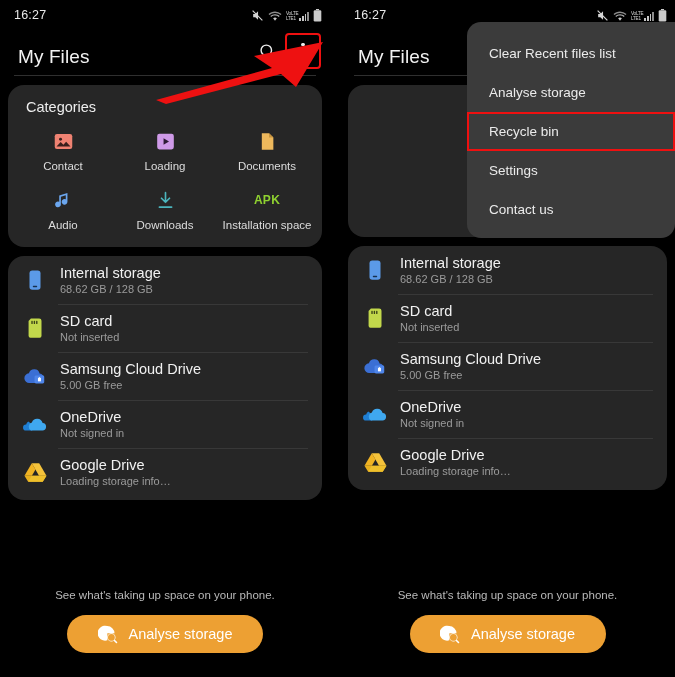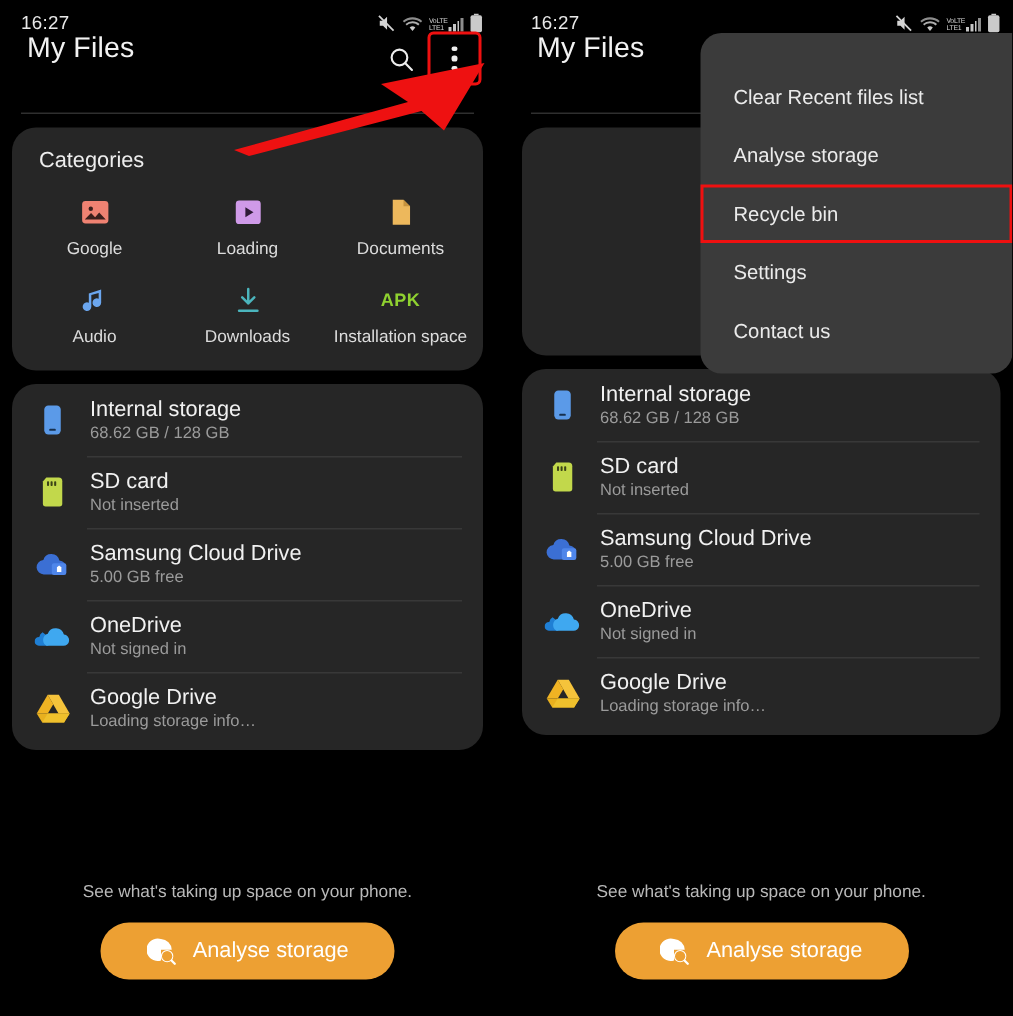--- a/index.html
+++ b/index.html
@@ -29,21 +29,21 @@
     color: #e8e8e8; font-size: 12.5px; letter-spacing: .2px;
   }
   .status-icons {
     margin-left: auto; display: flex; align-items: center; gap: 4px;
     opacity: .92;
   }
   .si { display: block; }
 
   
   .appbar {
-    height: 46px; display: flex; align-items: flex-start;
+    height: 46px; display: flex; align-items: flex-end;
     padding: 0 10px 0 18px; position: relative;
   }
   .app-title {
     color: #f2f2f2; font-size: 19px; font-weight: 400; letter-spacing: .1px;
   }
   .appbar-actions { margin-left: auto; display: flex; align-items: center; gap: 2px; }
   .iconbtn {
     width: 34px; height: 34px; display: flex; align-items: center; justify-content: center;
     border-radius: 4px; position: relative;
   }
@@ -94,21 +94,21 @@
     border: none; border-radius: 22px;
     height: 38px; width: 196px;
     font-size: 14.5px; font-family: inherit;
   }
 
   
   .menu {
     position: absolute; top: 22px; right: 0; width: 208px;
     background: #3b3b3b;
     border-radius: 14px 0 14px 14px;
-    padding: 23px 0 9px 0;
+    padding: 12px 0 9px 0;
     z-index: 40;
   }
   .menu-item {
     color: #ebebeb; font-size: 13.5px;
     padding: 12px 12px 12px 22px;
     position: relative; white-space: nowrap;
   }
   .menu-item.highlighted { outline: 2px solid #ef1010; outline-offset: -2px; }
 
   
@@ -179,21 +179,21 @@
       <div class="cat-grid">
 
         <div class="cat-cell">
           <span class="cat-icon">
             <svg width="21" height="21" viewBox="0 0 24 24">
               <rect x="2" y="3.5" width="20" height="17" rx="2.6" fill="#ef8272"></rect>
               <circle cx="8.6" cy="9.4" r="1.7" fill="#3a1f1c"></circle>
               <path d="M4 17.6l4.8-5 3.1 3.2 3.1-3.6 5 5.4z" fill="#3a1f1c"></path>
             </svg>
           </span>
-          <span class="cat-label">Google</span>
+          <span class="cat-label">Contact</span>
         </div>
 
         <div class="cat-cell">
           <span class="cat-icon">
             <svg width="21" height="21" viewBox="0 0 24 24">
               <rect x="2.5" y="3" width="19" height="18" rx="2.6" fill="#cf9ae8"></rect>
               <path d="M9.8 8.2l6.2 3.8-6.2 3.8z" fill="#2e1b36"></path>
             </svg>
           </span>
           <span class="cat-label">Loading</span>

